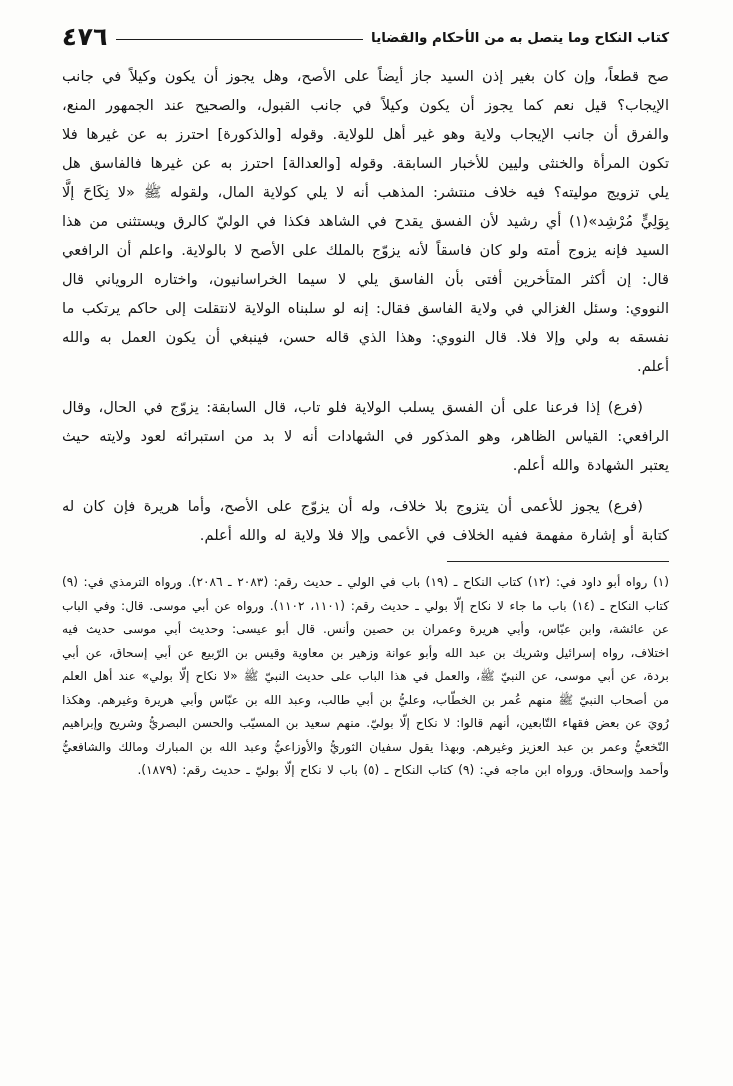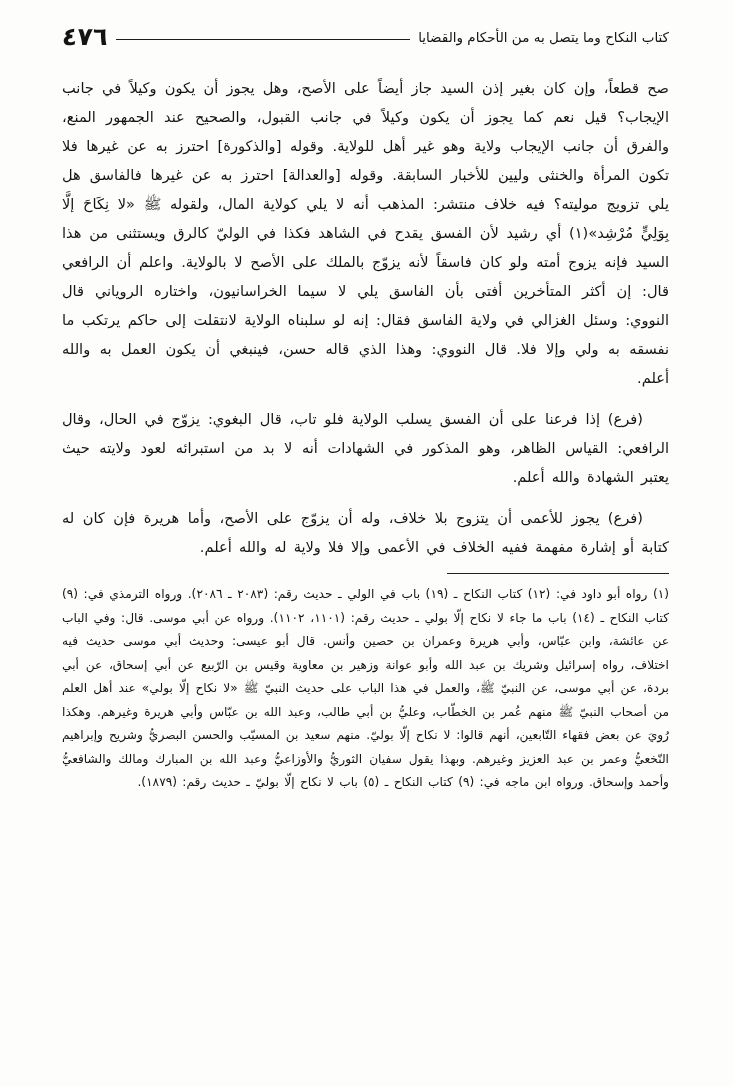--- a/index.html
+++ b/index.html
@@ -16,40 +16,40 @@
     padding: 24px 64px 18px 62px;
     overflow: hidden;
   }
 
   .page-header {
     display: flex;
     align-items: center;
     gap: 8px;
   }
   .chapter-title {
-    font-weight: normal;
+    font-weight: bold;
     font-size: 13.5px;
     white-space: nowrap;
     letter-spacing: 0.2px;
   }
   .header-rule {
     flex: 1;
     height: 0;
     border-bottom: 1.6px solid #1c1c1c;
     margin-top: 5px;
   }
   .page-number {
     font-weight: bold;
     font-size: 25px;
     line-height: 1;
     transform: skewX(-4deg);
   }
 
   .body-text {
-    margin-top: 24px;
+    margin-top: 12px;
     font-size: 14.6px;
     line-height: 29px;
     text-align: justify;
   }
   .para {
     margin-bottom: 12px;
     word-spacing: 2.5px;
   }
   .para.indent { text-indent: 26px; }
 
@@ -73,21 +73,21 @@
 <div class="page">
 
   <header class="page-header">
     <span class="chapter-title">كتاب النكاح وما يتصل به من الأحكام والقضايا</span>
     <span class="header-rule"></span>
     <span class="page-number">٤٧٦</span>
   </header>
 
   <main class="body-text">
     <p class="para">صح قطعاً، وإن كان بغير إذن السيد جاز أيضاً على الأصح، وهل يجوز أن يكون وكيلاً في جانب الإيجاب؟ قيل نعم كما يجوز أن يكون وكيلاً في جانب القبول، والصحيح عند الجمهور المنع، والفرق أن جانب الإيجاب ولاية وهو غير أهل للولاية. وقوله [والذكورة] احترز به عن غيرها فلا تكون المرأة والخنثى وليين للأخبار السابقة. وقوله [والعدالة] احترز به عن غيرها فالفاسق هل يلي تزويج موليته؟ فيه خلاف منتشر: المذهب أنه لا يلي كولاية المال، ولقوله ﷺ «لا نِكَاحَ إلَّا بِوَلِيٍّ مُرْشِد»(١) أي رشيد لأن الفسق يقدح في الشاهد فكذا في الوليّ كالرق ويستثنى من هذا السيد فإنه يزوج أمته ولو كان فاسقاً لأنه يزوّج بالملك على الأصح لا بالولاية. واعلم أن الرافعي قال: إن أكثر المتأخرين أفتى بأن الفاسق يلي لا سيما الخراسانيون، واختاره الروياني قال النووي: وسئل الغزالي في ولاية الفاسق فقال: إنه لو سلبناه الولاية لانتقلت إلى حاكم يرتكب ما نفسقه به ولي وإلا فلا. قال النووي: وهذا الذي قاله حسن، فينبغي أن يكون العمل به والله أعلم.</p>
-    <p class="para indent">(فرع) إذا فرعنا على أن الفسق يسلب الولاية فلو تاب، قال البغوي: يزوّج في الحال، وقال الرافعي: القياس الظاهر، وهو المذكور في الشهادات أنه لا بد من استبرائه لعود ولايته حيث يعتبر الشهادة والله أعلم.</p>
+    <p class="para indent">(فرع) إذا فرعنا على أن الفسق يسلب الولاية فلو تاب، قال السابقة: يزوّج في الحال، وقال الرافعي: القياس الظاهر، وهو المذكور في الشهادات أنه لا بد من استبرائه لعود ولايته حيث يعتبر الشهادة والله أعلم.</p>
     <p class="para indent">(فرع) يجوز للأعمى أن يتزوج بلا خلاف، وله أن يزوّج على الأصح، وأما هريرة فإن كان له كتابة أو إشارة مفهمة ففيه الخلاف في الأعمى وإلا فلا ولاية له والله أعلم.</p>
   </main>
 
   <footer class="footnotes">
     <div class="footnote-rule"></div>
     <p class="footnote">(١) رواه أبو داود في: (١٢) كتاب النكاح ـ (١٩) باب في الولي ـ حديث رقم: (٢٠٨٣ ـ ٢٠٨٦). ورواه الترمذي في: (٩) كتاب النكاح ـ (١٤) باب ما جاء لا نكاح إلّا بولي ـ حديث رقم: (١١٠١، ١١٠٢). ورواه عن أبي موسى. قال: وفي الباب عن عائشة، وابن عبّاس، وأبي هريرة وعمران بن حصين وأنس. قال أبو عيسى: وحديث أبي موسى حديث فيه اختلاف، رواه إسرائيل وشريك بن عبد الله وأبو عوانة وزهير بن معاوية وقيس بن الرّبيع عن أبي إسحاق، عن أبي بردة، عن أبي موسى، عن النبيّ ﷺ، والعمل في هذا الباب على حديث النبيّ ﷺ «لا نكاح إلّا بولي» عند أهل العلم من أصحاب النبيّ ﷺ منهم عُمر بن الخطّاب، وعليُّ بن أبي طالب، وعبد الله بن عبّاس وأبي هريرة وغيرهم. وهكذا رُويَ عن بعض فقهاء التّابعين، أنهم قالوا: لا نكاح إلّا بوليّ. منهم سعيد بن المسيّب والحسن البصريُّ وشريح وإبراهيم النّخعيُّ وعمر بن عبد العزيز وغيرهم. وبهذا يقول سفيان الثوريُّ والأوزاعيُّ وعبد الله بن المبارك ومالك والشافعيُّ وأحمد وإسحاق. ورواه ابن ماجه في: (٩) كتاب النكاح ـ (٥) باب لا نكاح إلّا بوليّ ـ حديث رقم: (١٨٧٩).</p>
   </footer>
 
 </div>
 

